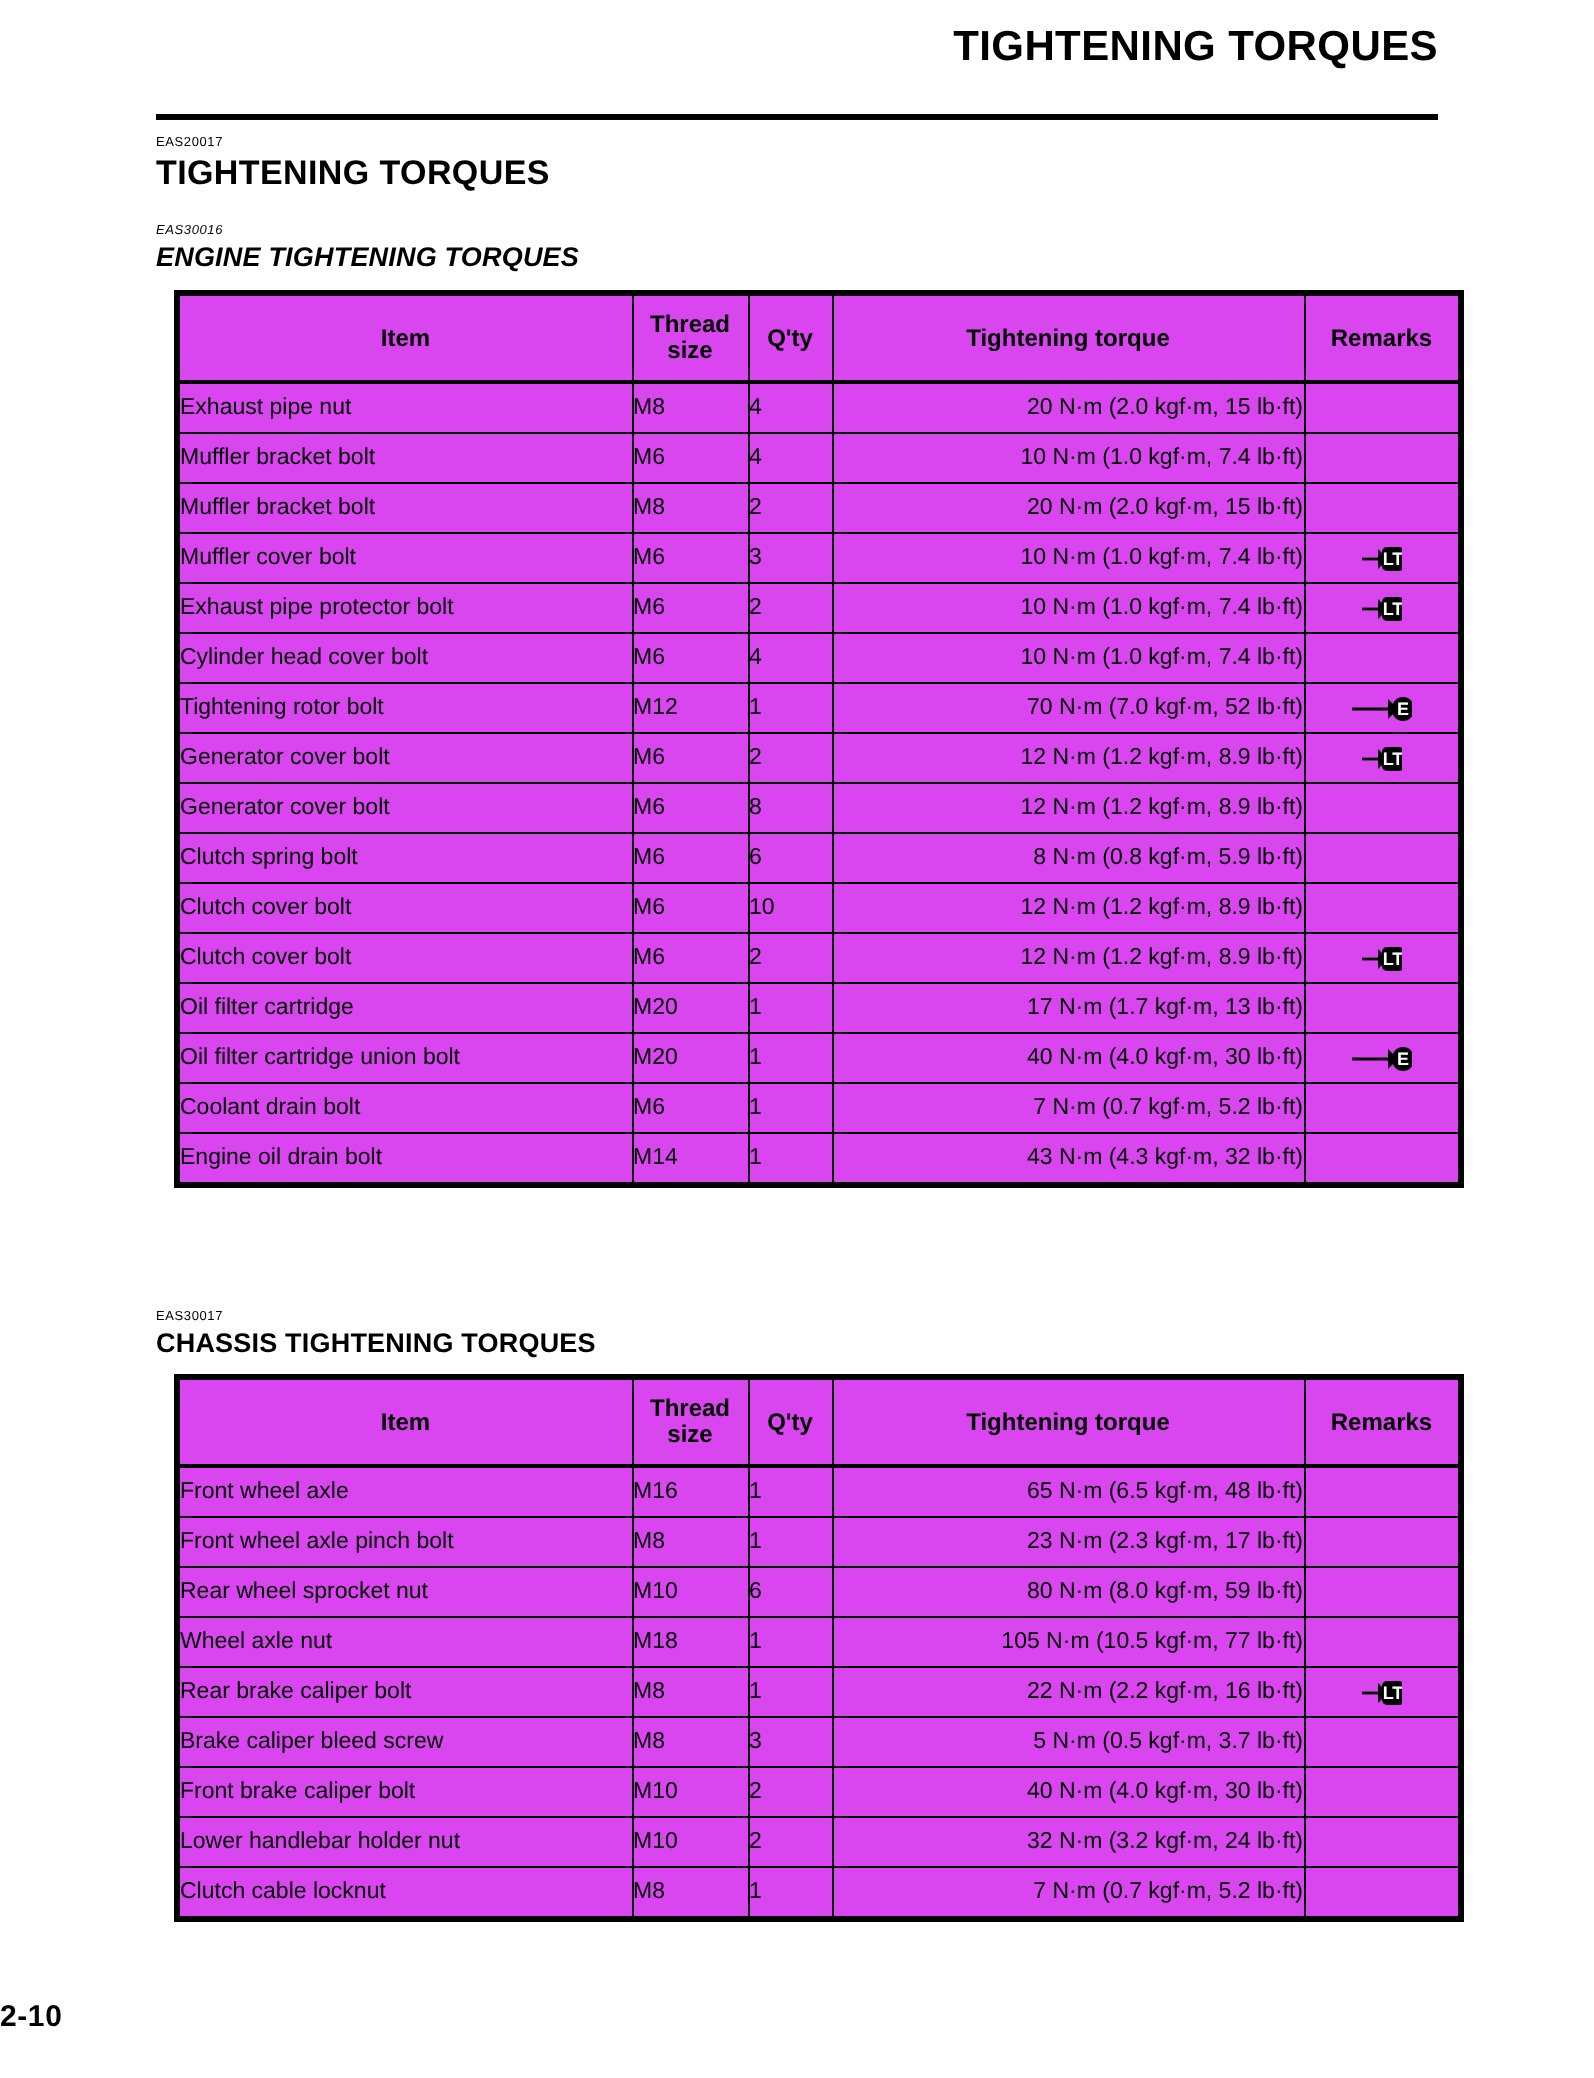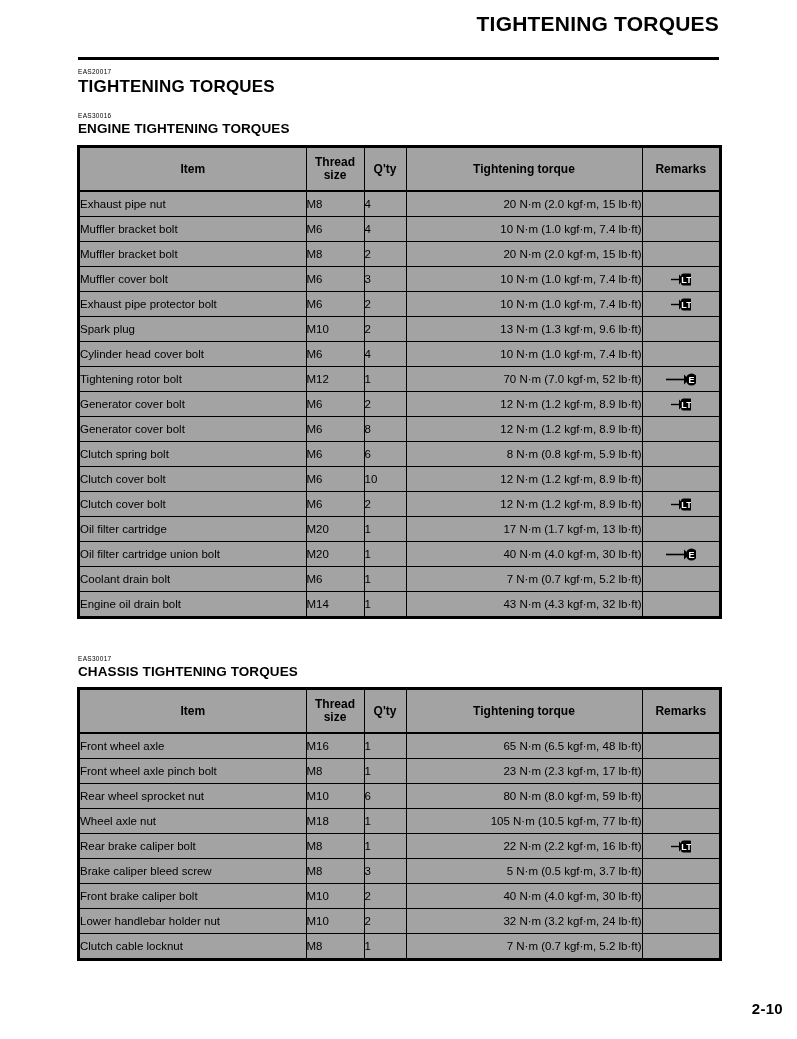--- a/index.html
+++ b/index.html
@@ -58,42 +58,43 @@
     font-size: 17px;
     font-weight: bold;
     letter-spacing: 0.2px;
     line-height: 20px;
     margin-top: 1px;
   }
   .h2-block-engine {
     position: absolute;
     top: 112px;
     left: 78px;
+    font-style: italic;
   }
   .h2-block-chassis {
     position: absolute;
     top: 655px;
     left: 78px;
   }
   .h2-title {
     font-size: 13.5px;
     font-weight: bold;
     letter-spacing: 0.1px;
     line-height: 16px;
     margin-top: 1px;
   }
 
   
   table.torque {
     position: absolute;
-    left: 78px;
+    left: 88px;
     border-collapse: collapse;
     table-layout: fixed;
     width: 641px;
-    background: #a3a3a3;
+    background: #d946ef;
   }
   table.torque.engine { top: 146px; }
   table.torque.chassis { top: 688px; }
 
   table.torque th,
   table.torque td {
     border: 1px solid #000;
     font-size: 11.5px;
     padding: 0;
     vertical-align: middle;
@@ -166,21 +167,21 @@
     display: inline-block;
     line-height: 0;
   }
 
   
   .folio {
     position: absolute;
     top: 1000px;
     left: 0;
     width: 783px;
-    text-align: right;
+    text-align: left;
     font-size: 15px;
     font-weight: bold;
     letter-spacing: 0.3px;
   }
 </style>
 </head>
 <body>
 
 <div class="page">
 
@@ -266,27 +267,20 @@
               <span class="icon-tag"><svg width="20" height="13" viewBox="0 0 20 13">
                   <path d="M0 6.5 L 8 6.5" stroke="#000" stroke-width="1.4"></path>
                   <path d="M8 1.5 L 13 6.5 L 8 11.5 Z" fill="#000"></path>
                   <rect x="10" y="0.5" width="11" height="12" rx="2.5" fill="#000"></rect>
                   <text x="15.5" y="9.6" text-anchor="middle" font-size="9" font-weight="bold" font-family="&quot;Liberation Sans&quot;, sans-serif" fill="#fff">LT</text>
                 </svg></span>
             </div>
           </td>
         </tr>
         <tr>
-          <td class="c-item first">Spark plug</td>
-          <td class="c-thread">M10</td>
-          <td class="c-qty">2</td>
-          <td class="c-torque">13 N·m (1.3 kgf·m, 9.6 lb·ft)</td>
-          <td class="c-remarks last"></td>
-        </tr>
-        <tr>
           <td class="c-item first">Cylinder head cover bolt</td>
           <td class="c-thread">M6</td>
           <td class="c-qty">4</td>
           <td class="c-torque">10 N·m (1.0 kgf·m, 7.4 lb·ft)</td>
           <td class="c-remarks last"></td>
         </tr>
         <tr>
           <td class="c-item first">Tightening rotor bolt</td>
           <td class="c-thread">M12</td>
           <td class="c-qty">1</td>

